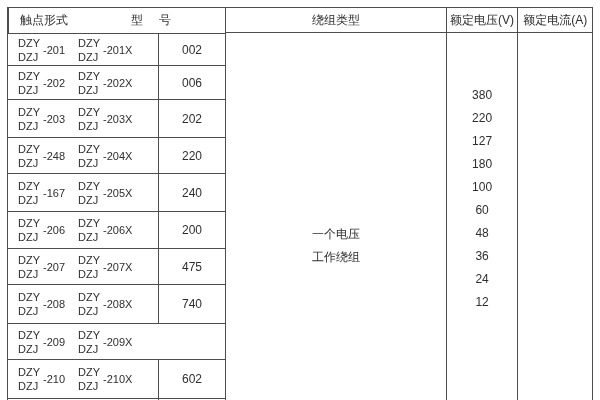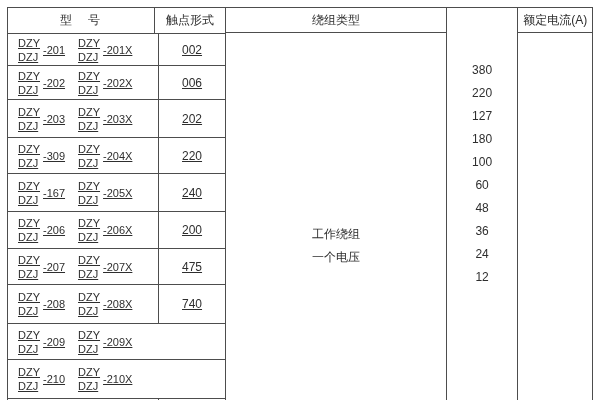--- a/index.html
+++ b/index.html
@@ -31,21 +31,21 @@
   
   .left-section{width:217px;display:flex;flex-direction:column;}
   .header-row{display:flex;height:25px;flex:0 0 25px;}
   .hcell{
     display:flex;align-items:center;justify-content:center;
     text-align:center;
   }
   .h-model{width:146px;letter-spacing:2px;}
   .h-contact{width:71px;border-left:1px solid var(--border);}
   .left-body{display:flex;flex-direction:column;}
-  .trow{display:flex;border-top:1px solid var(--border);text-decoration:underline;}
+  .trow{display:flex;border-top:1px solid var(--border);}
   .trow:nth-of-type(1){height:32px;}
   .trow:nth-of-type(2){height:34px;}
   .trow:nth-of-type(3){height:38px;}
   .trow:nth-of-type(4){height:36px;}
   .trow:nth-of-type(5){height:38px;}
   .trow:nth-of-type(6){height:37px;}
   .trow:nth-of-type(7){height:36px;}
   .trow:nth-of-type(8){height:39px;}
   .trow:nth-of-type(9){height:36px;}
   .trow:nth-of-type(10){height:39px;}
@@ -76,22 +76,22 @@
   .winding-line,.voltage-value{text-align:center;}
 </style>
 </head>
 <body>
 
 <div class="screen">
   <div class="spec-table">
 
     <div class="left-section">
       <div class="header-row">
+        <div class="hcell h-contact">触点形式</div>
         <div class="hcell h-model">型　号</div>
-        <div class="hcell h-contact">触点形式</div>
       </div>
       <div class="left-body" id="left-body">
   <div class="trow">
     <div class="m-cell">
       <span class="mgroup">
         <span class="mstack">
           <span>DZY</span>
           <span>DZJ</span>
         </span>
         <span class="msuffix">-201</span>
@@ -147,21 +147,21 @@
     <div class="c-cell">202</div>
   </div>
 
   <div class="trow">
     <div class="m-cell">
       <span class="mgroup">
         <span class="mstack">
           <span>DZY</span>
           <span>DZJ</span>
         </span>
-        <span class="msuffix">-309</span>
+        <span class="msuffix">-248</span>
       </span>
       <span class="mgroup">
         <span class="mstack">
           <span>DZY</span>
           <span>DZJ</span>
         </span>
         <span class="msuffix">-204X</span>
       </span>
     </div>
     <div class="c-cell">220</div>
@@ -276,37 +276,39 @@
         <span class="msuffix">-210</span>
       </span>
       <span class="mgroup">
         <span class="mstack">
           <span>DZY</span>
           <span>DZJ</span>
         </span>
         <span class="msuffix">-210X</span>
       </span>
     </div>
+    <div class="c-cell">602</div>
   </div>
 <div class="trow">
             <div class="m-cell"></div>
             <div class="c-cell"></div>
           </div>
         </div>
     </div>
 
     <div class="mcol col-winding">
       <div class="hcell">绕组类型</div>
       <div class="mcol-body winding-body" id="winding-body">
+          <div class="winding-line">一个电压</div>
           <div class="winding-line">工作绕组</div>
-          <div class="winding-line">一个电压</div>
         </div>
     </div>
 
     <div class="mcol col-voltage">
+      <div class="hcell">额定电压(V)</div>
       <div class="mcol-body voltage-body" id="voltage-body">
           <div class="voltage-value">380</div>
           <div class="voltage-value">220</div>
           <div class="voltage-value">127</div>
           <div class="voltage-value">180</div>
           <div class="voltage-value">100</div>
           <div class="voltage-value">60</div>
           <div class="voltage-value">48</div>
           <div class="voltage-value">36</div>
           <div class="voltage-value">24</div>

